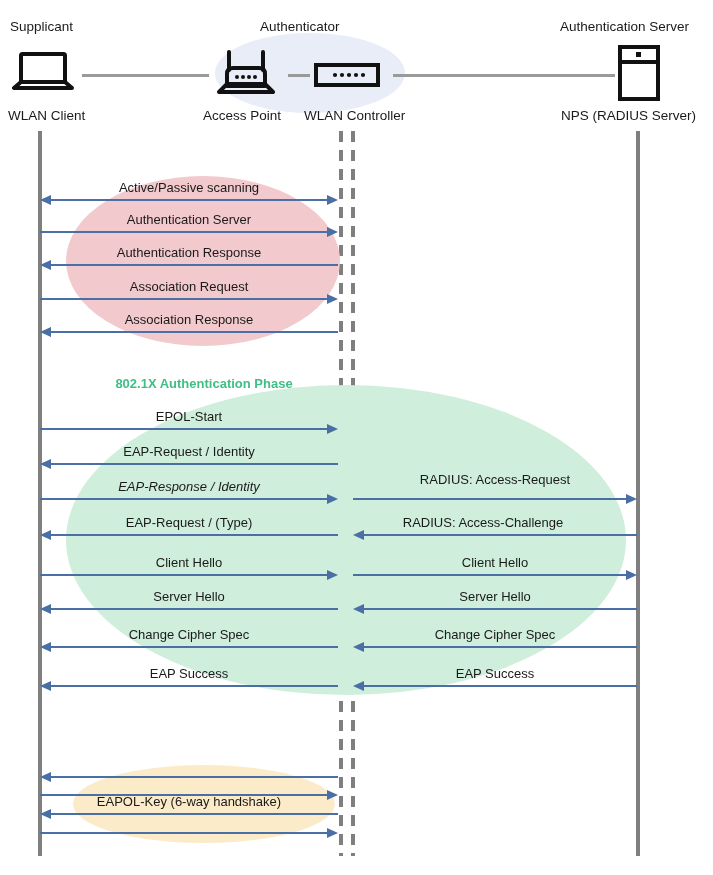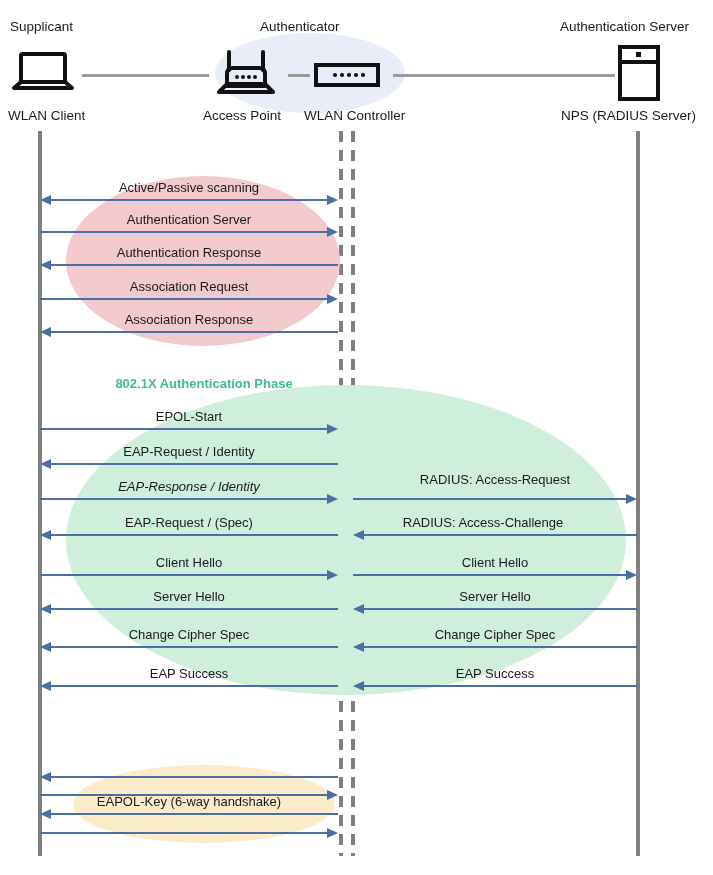--- a/index.html
+++ b/index.html
@@ -179,21 +179,21 @@
         <div class="msg-label" style="left: 40px; width: 298px; top: 479px; font-style: italic;">EAP-Response / Identity</div>
       </div>
       <div>
         <div class="msg" style="left: 353px; top: 498px; width: 275px;"></div>
         <div class="arrowhead arrow-right" style="left: 626px; top: 493.5px;"></div>
         <div class="msg-label" style="left: 353px; width: 284px; top: 456px; margin-top: 16px;">RADIUS: Access-Request</div>
       </div>
       <div>
         <div class="msg" style="left: 49px; top: 534px; width: 289px;"></div>
         <div class="arrowhead arrow-left" style="left: 40px; top: 529.5px;"></div>
-        <div class="msg-label" style="left: 40px; width: 298px; top: 515px;">EAP-Request / (Spec)</div>
+        <div class="msg-label" style="left: 40px; width: 298px; top: 515px;">EAP-Request / (Type)</div>
       </div>
       <div>
         <div class="msg" style="left: 362px; top: 534px; width: 275px;"></div>
         <div class="arrowhead arrow-left" style="left: 353px; top: 529.5px;"></div>
         <div class="msg-label" style="left: 341px; width: 284px; top: 515px;">RADIUS: Access-Challenge</div>
       </div>
       <div>
         <div class="msg" style="left: 40px; top: 574px; width: 289px;"></div>
         <div class="arrowhead arrow-right" style="left: 327px; top: 569.5px;"></div>
         <div class="msg-label" style="left: 40px; width: 298px; top: 555px;">Client Hello</div>

